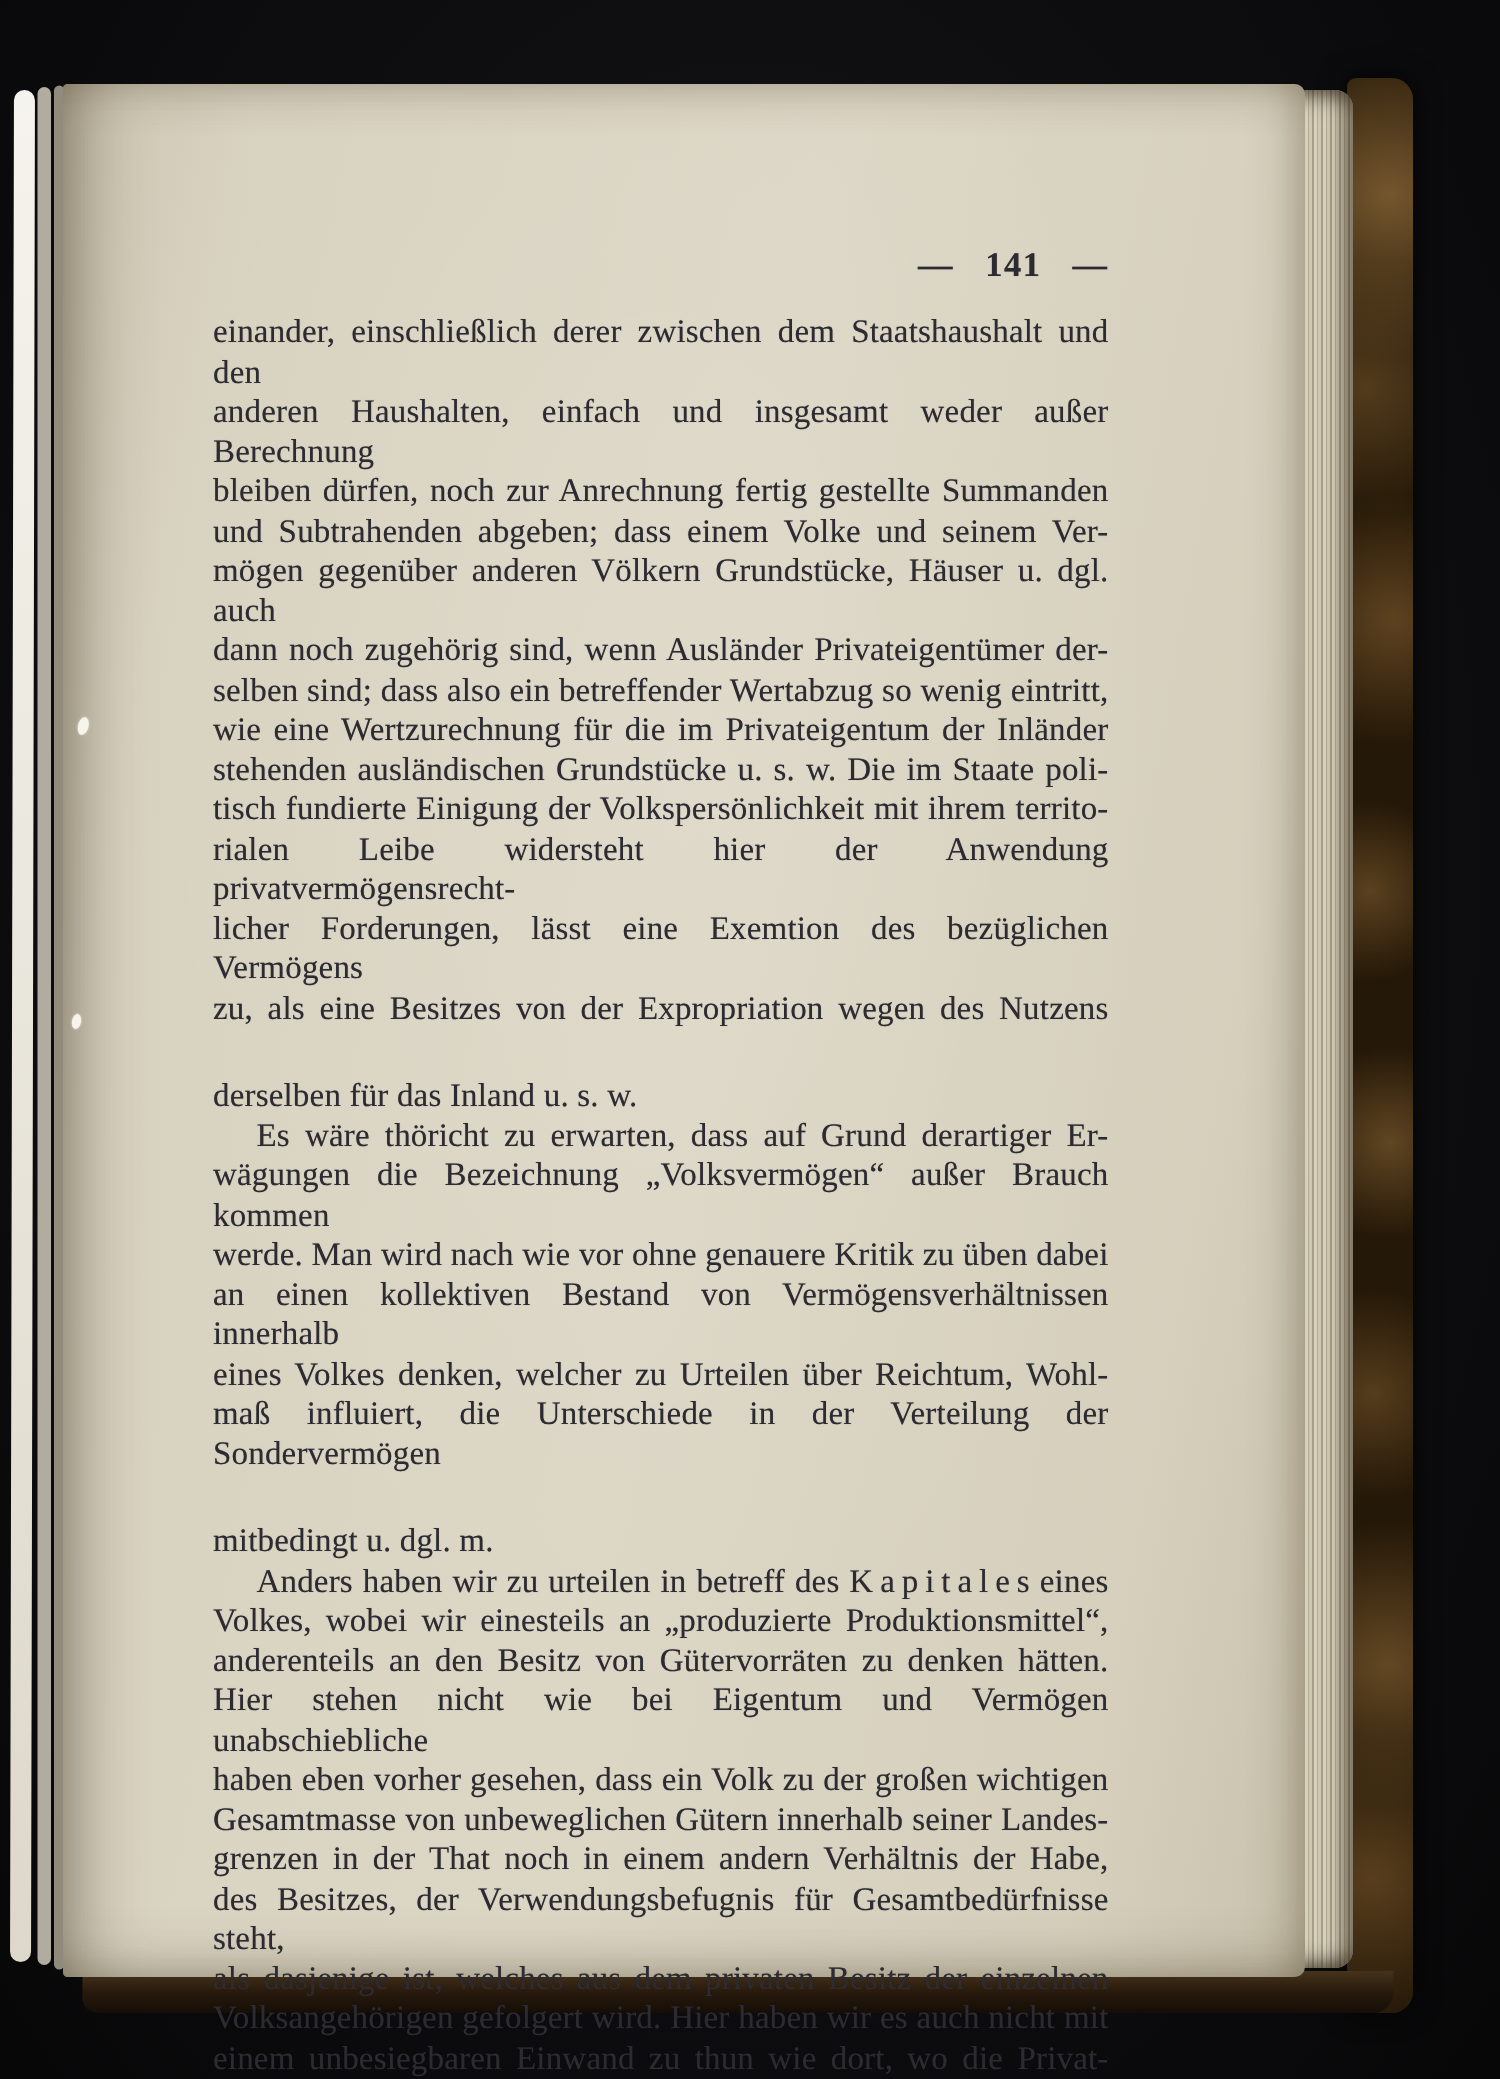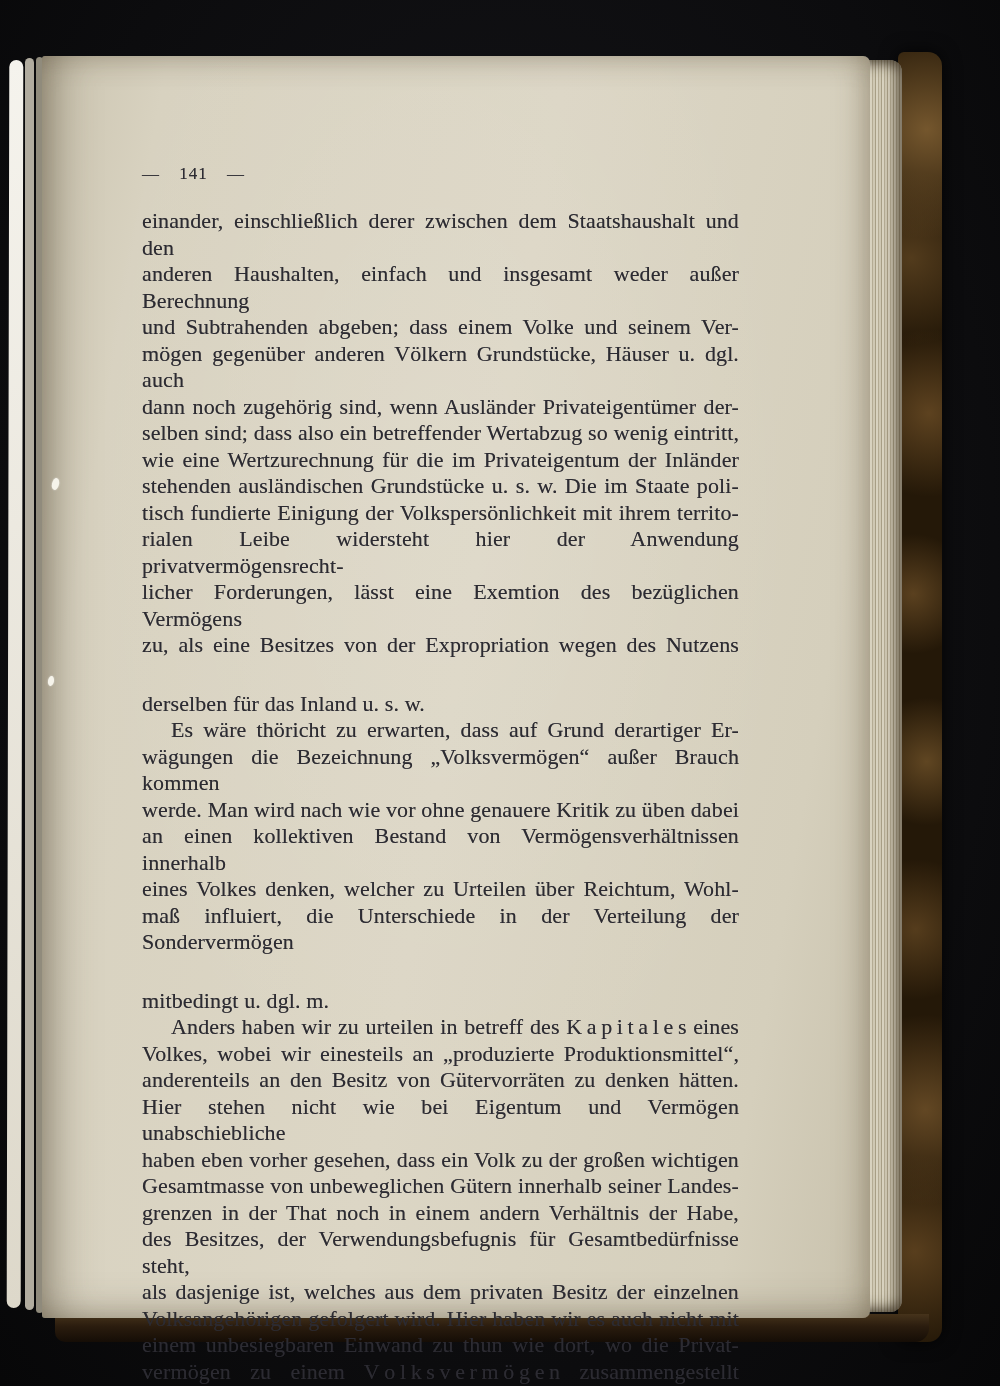--- a/index.html
+++ b/index.html
@@ -63,24 +63,25 @@
       inset 0 22px 36px -26px rgba(80,66,44,.30);
     border-radius: 3px 7px 7px 3px;
   }
   .speck { background: #f6f4eb; border-radius: 50%; box-shadow: 0 0 2px rgba(255,255,255,.6); }
   .speck1 { left: 52px; top: 478px; width: 7px; height: 12px; transform: rotate(14deg); }
   .speck2 { left: 48px; top: 676px; width: 6px; height: 10px; transform: rotate(10deg); }
 
   
   .page-number {
     position: absolute; left: 100px; top: 108px; width: 597px;
-    text-align: left;
-    font-size: 17px; color: #2c2b32;
+    text-align: right;
+    font-size: 23px; color: #2c2b32;
     letter-spacing: 1px; word-spacing: 14px;
     text-shadow: 0 0 .5px rgba(44,43,50,.55);
+    font-weight: bold;
   }
   .text-block {
     position: absolute; left: 100px; top: 152px; width: 597px;
     font-size: 22px; line-height: 26.5px;
     color: #2c2b32; letter-spacing: .12px;
     text-shadow: 0 0 .5px rgba(44,43,50,.5);
   }
   .paragraph { margin: 0; }
   .line { text-align: justify; text-align-last: justify; }
   .line.last { text-align-last: left; margin-top: 32px; }
@@ -96,20 +97,21 @@
 <div class="abs edge1"></div>
 <div class="abs edge2"></div>
 <div class="abs edge3"></div>
 
 <div class="abs page">
   <div class="page-number">— 141 —</div>
   <div class="text-block">
       <div class="paragraph">
         <div class="line">einander, einschließlich derer zwischen dem Staatshaushalt und den</div>
         <div class="line">anderen Haushalten, einfach und insgesamt weder außer Berechnung</div>
+        <div class="line">bleiben dürfen, noch zur Anrechnung fertig gestellte Summanden</div>
         <div class="line">und Subtrahenden abgeben; dass einem Volke und seinem Ver-</div>
         <div class="line">mögen gegenüber anderen Völkern Grundstücke, Häuser u. dgl. auch</div>
         <div class="line">dann noch zugehörig sind, wenn Ausländer Privateigentümer der-</div>
         <div class="line">selben sind; dass also ein betreffender Wertabzug so wenig eintritt,</div>
         <div class="line">wie eine Wertzurechnung für die im Privateigentum der Inländer</div>
         <div class="line">stehenden ausländischen Grundstücke u. s. w. Die im Staate poli-</div>
         <div class="line">tisch fundierte Einigung der Volkspersönlichkeit mit ihrem territo-</div>
         <div class="line">rialen Leibe widersteht hier der Anwendung privatvermögensrecht-</div>
         <div class="line">licher Forderungen, lässt eine Exemtion des bezüglichen Vermögens</div>
         <div class="line">zu, als eine Besitzes von der Expropriation wegen des Nutzens</div>

